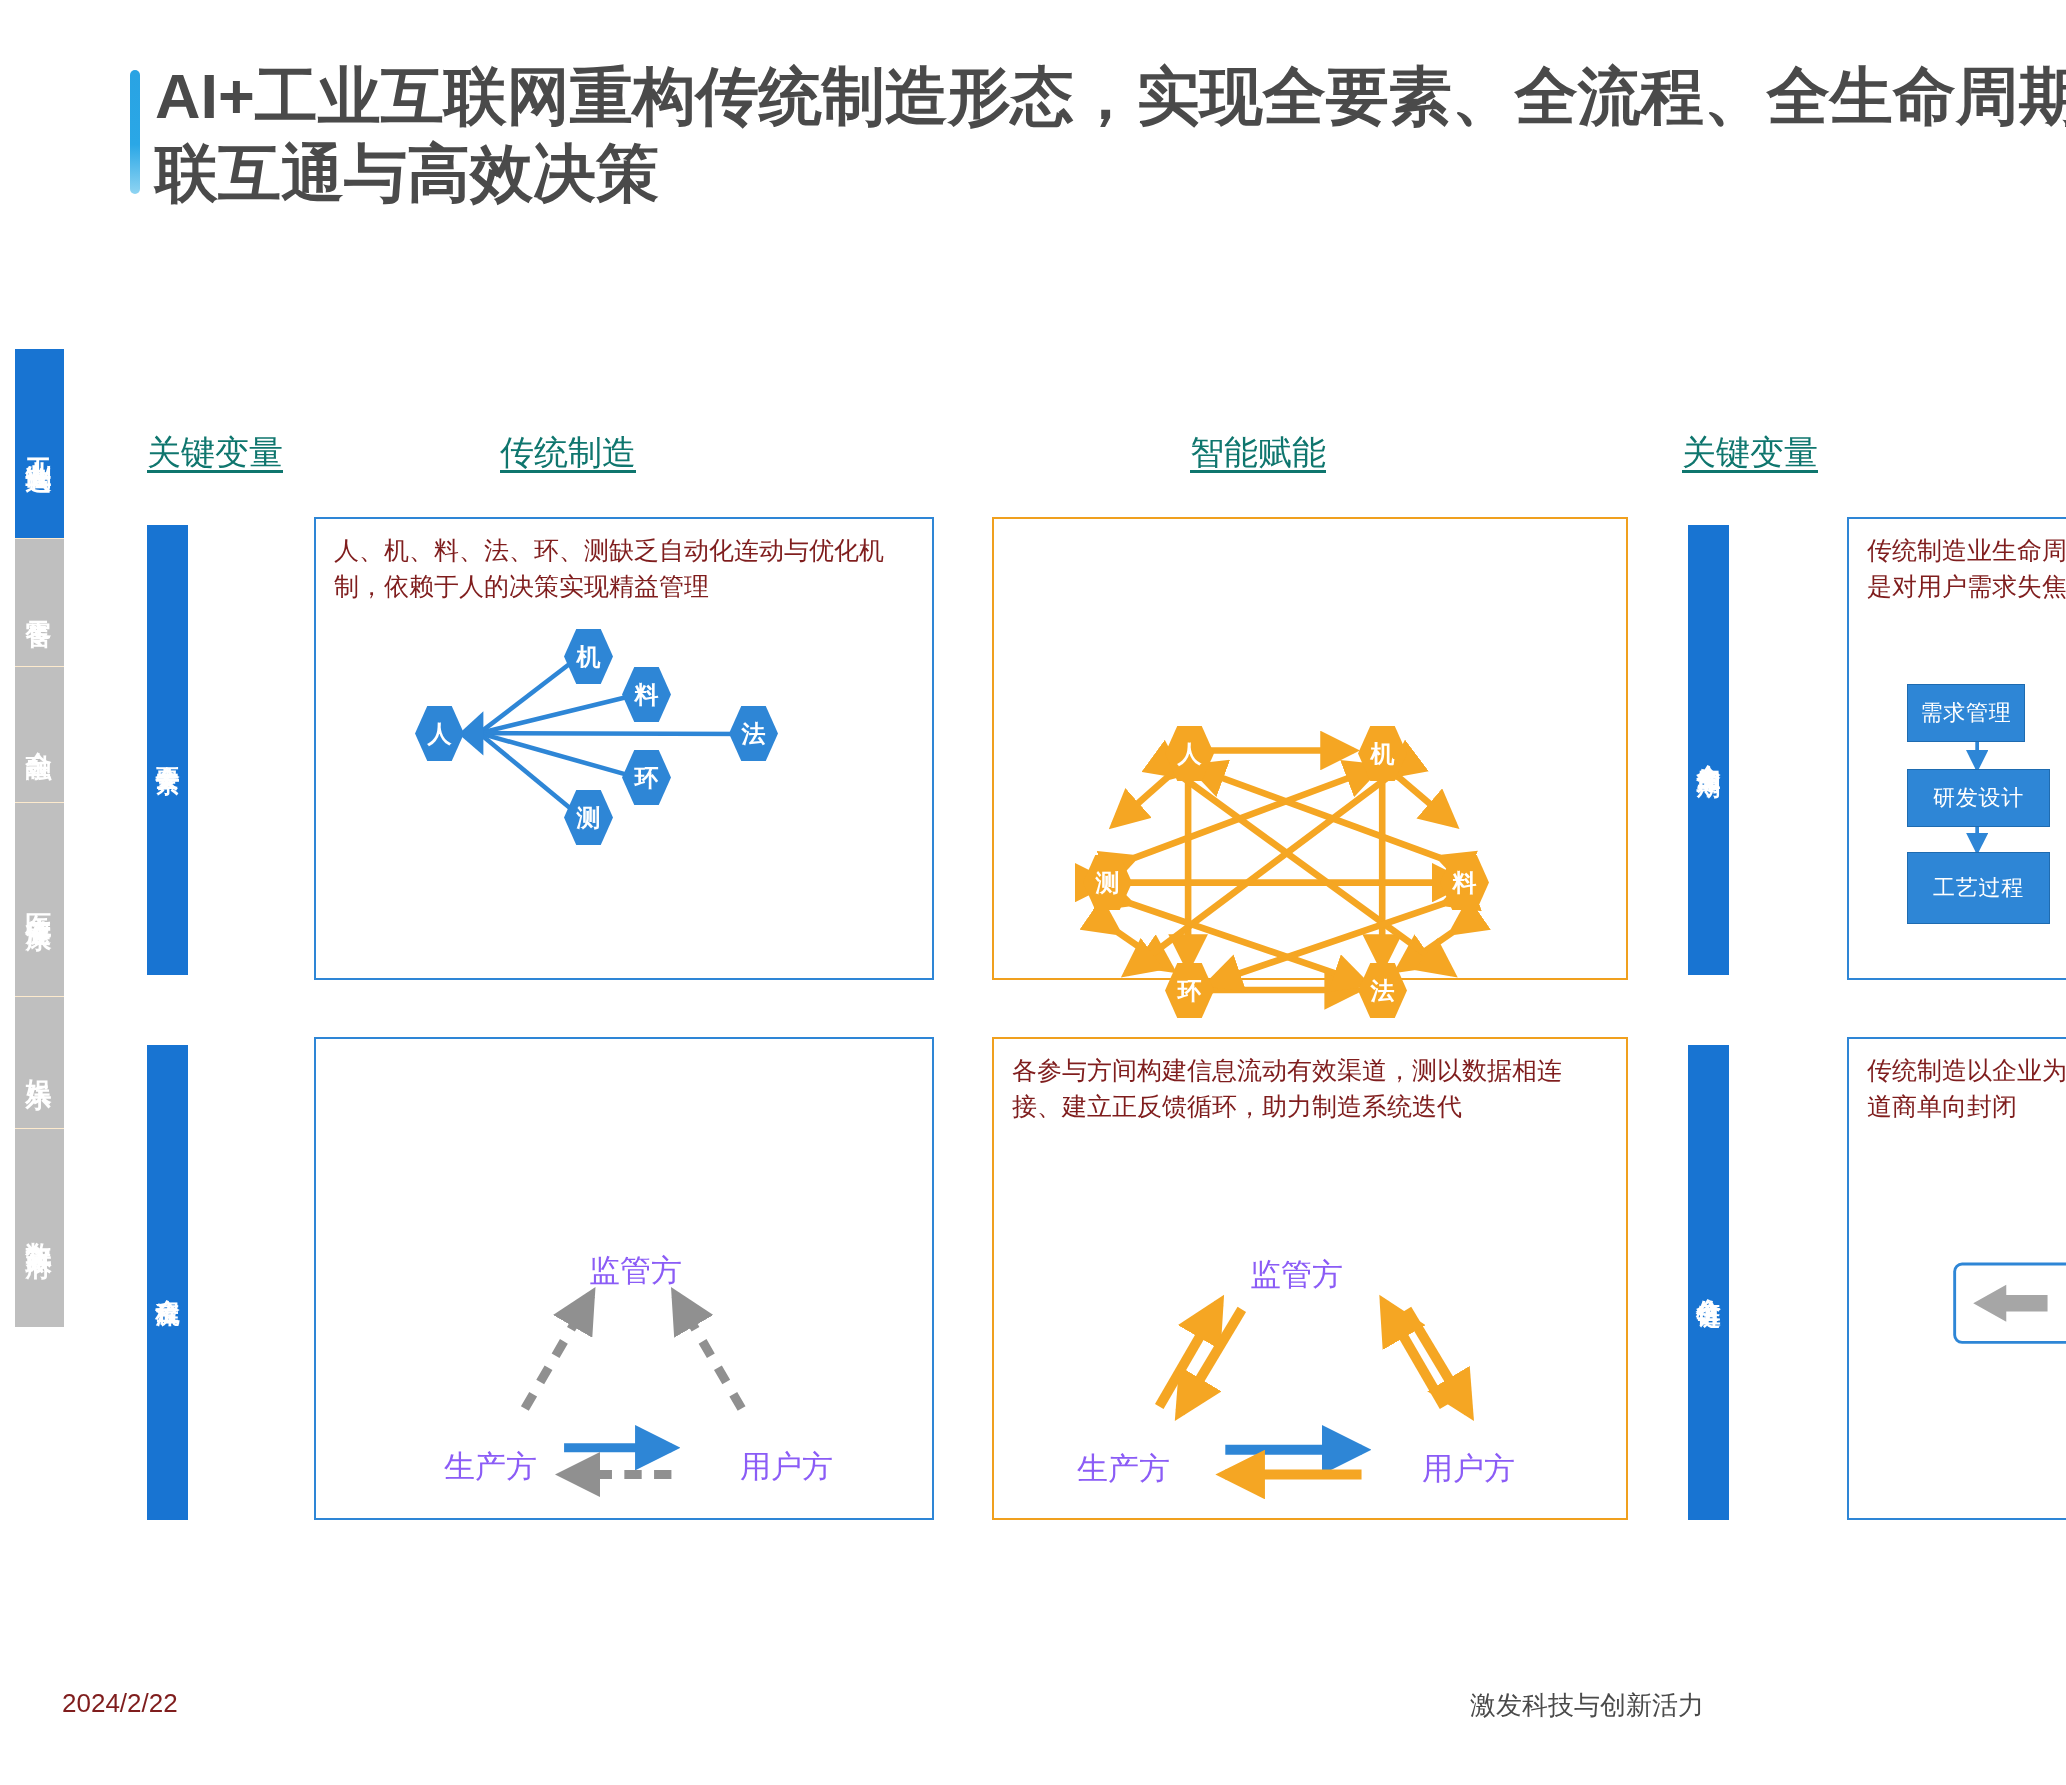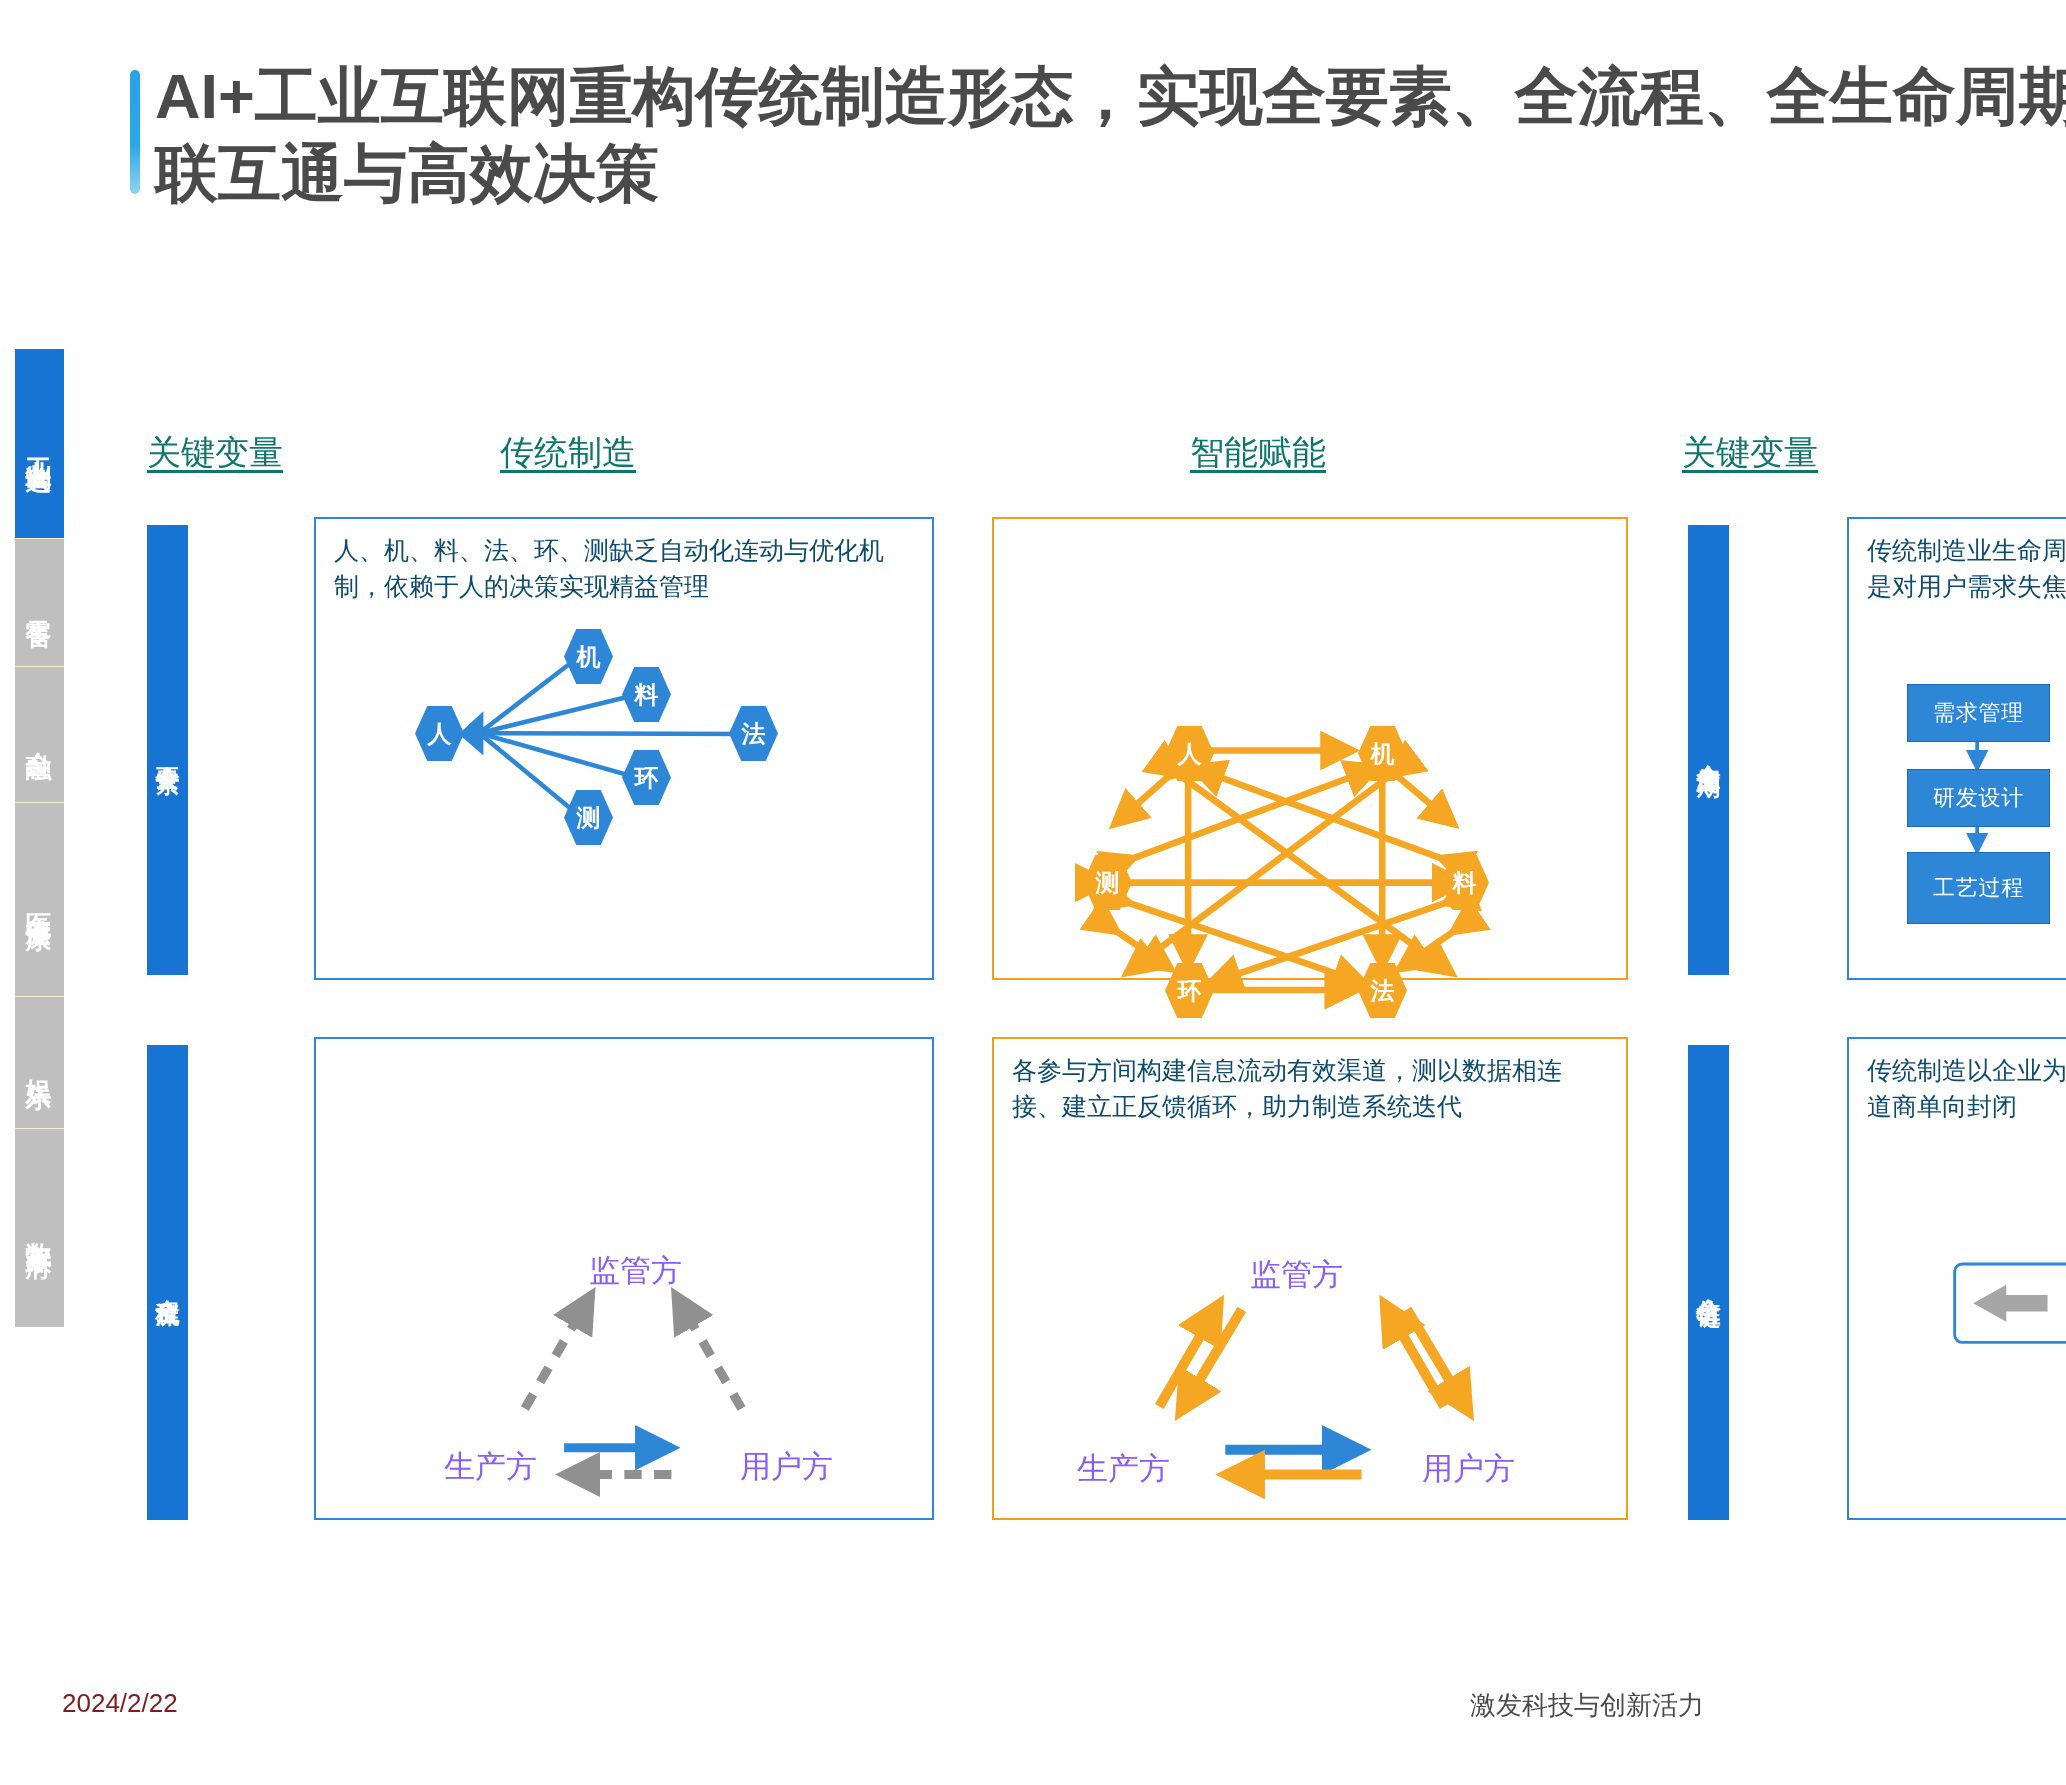--- a/index.html
+++ b/index.html
@@ -49,21 +49,21 @@
     font-size:24px; font-weight:bold; letter-spacing:2.5px;
     display:flex; align-items:center; justify-content:center;
   }
 
   
   .panel { position:absolute; background:#fff; }
   .panel.blue   { border:2.1px solid #2e86d6; }
   .panel.orange { border:2.1px solid #f0a01e; }
   .panel-text {
     position:absolute; left:18px; top:14px; right:15px;
-    font-size:25px; line-height:1.42; color:#0c4a6e; font-weight:400;
+    font-size:25px; line-height:1.42; color:#7f1d1d; font-weight:400;
   }
 
   
   .hex {
     position:absolute; width:49px; height:55px;
     display:flex; align-items:center; justify-content:center;
     color:#fff; font-size:24px; font-weight:bold;
     clip-path:polygon(25% 0%,75% 0%,100% 50%,75% 100%,25% 100%,0% 50%);
   }
   .hex.b { background:#2e86d6; }
@@ -191,21 +191,21 @@
       </defs>
       <g stroke="#2e86d6" stroke-width="9" fill="none" marker-end="url(#ab)">
         <line x1="310" y1="538" x2="310" y2="604"></line>
         <line x1="310" y1="738" x2="310" y2="804"></line>
         <line x1="545" y1="875" x2="690" y2="875"></line>
         <line x1="940" y1="804" x2="940" y2="738"></line>
         <line x1="940" y1="604" x2="940" y2="538"></line>
       </g>
     </svg>
 
-    <div class="fbox b" style="left:58px; top:165px; width:143px; height:58px">需求管理</div>
+    <div class="fbox b" style="left:58px; top:165px; width:118px; height:58px">需求管理</div>
     <div class="fbox b" style="left:58px; top:250px; width:143px; height:58px">研发设计</div>
     <div class="fbox b" style="left:58px; top:333px; width:143px; height:72px">工艺过程</div>
 
   </div>
 
   <div class="panel blue" style="left:314px; top:1037px; width:620px; height:483px">
 
     <svg class="ov" width="620" height="483" viewBox="0 0 1500 1170">
       <defs>
         <marker id="ag" markerWidth="5" markerHeight="5" refX="4" refY="2.5" orient="auto">

